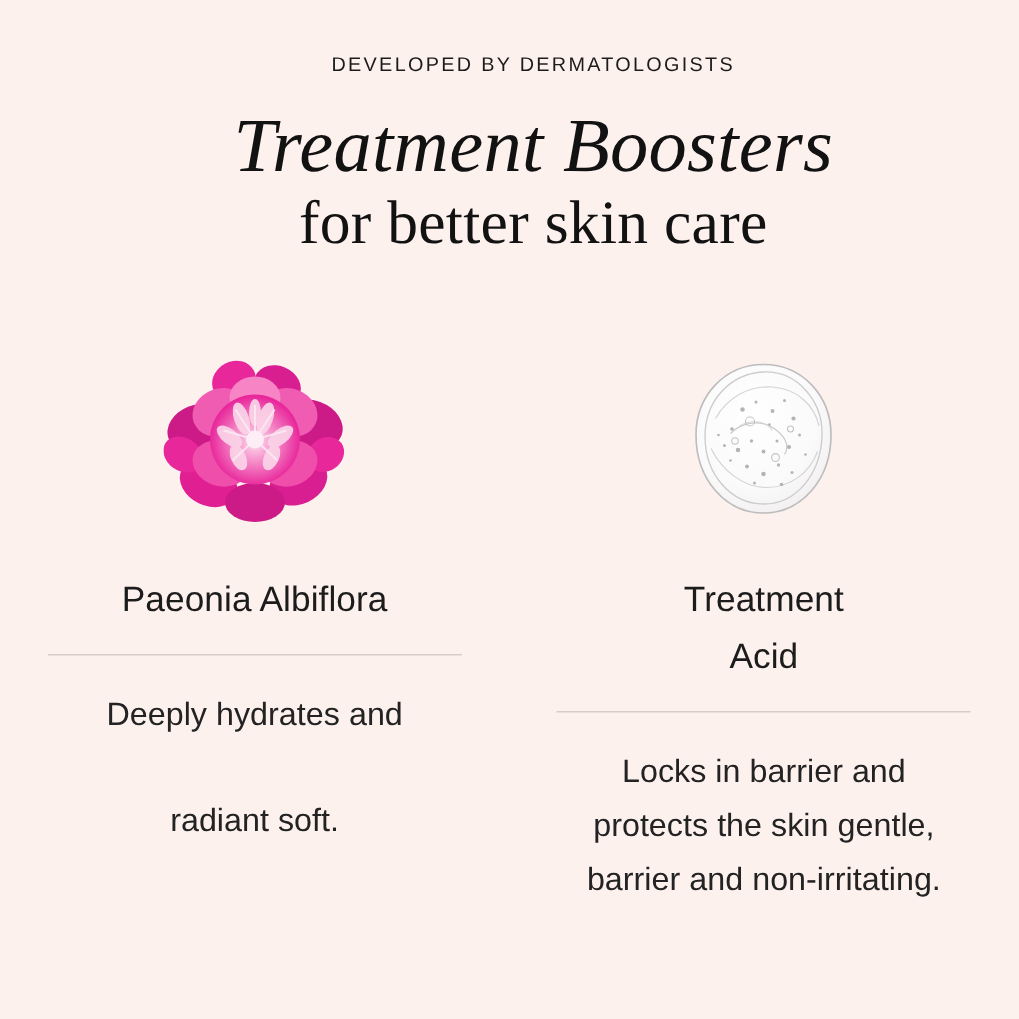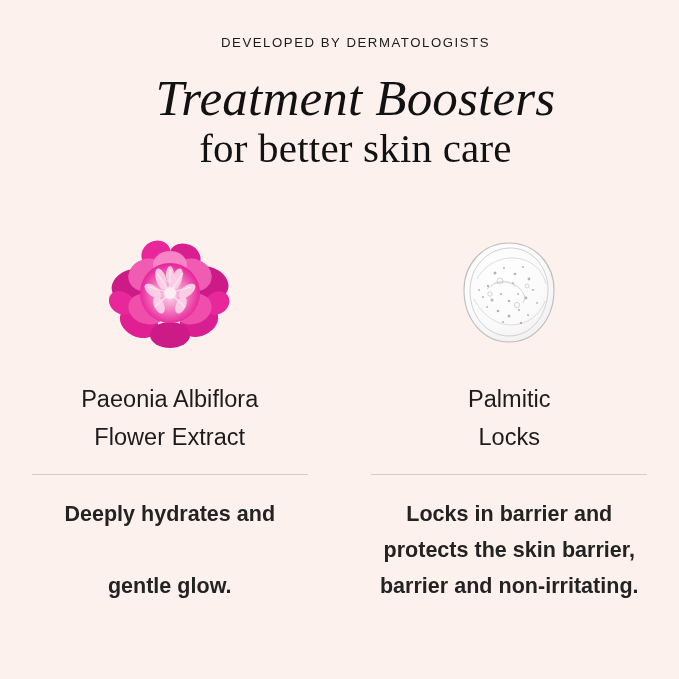--- a/index.html
+++ b/index.html
@@ -111,21 +111,21 @@
     margin-top: 18px;
     width: 276px;
     height: 1px;
     background: #d9cbc7;
   }
 
   .description {
     margin-top: 22px;
     font-family: "Liberation Sans", sans-serif;
     font-size: 21.5px;
-    font-weight: 700;
+    font-weight: 400;
     color: #232323;
     line-height: 1.66;
     text-align: center;
     letter-spacing: 0.02px;
     width: 300px;
   }
 </style>
 </head>
 <body style="background: rgb(253, 241, 238);">
 
@@ -190,29 +190,28 @@
             <line x1="61" y1="56" x2="82" y2="50"></line>
             <line x1="61" y1="56" x2="46" y2="70"></line>
             <line x1="61" y1="56" x2="76" y2="70"></line>
           </g>
           <circle cx="61" cy="56" r="6" fill="#fdeef6"></circle>
         </svg>
       </div>
 
       <div class="ingredient-name">
         <span>Paeonia Albiflora</span><br>
-        <span>Flower Extract</span>
       </div>
 
       <div class="divider"></div>
 
       <div class="description">
         <span>Deeply hydrates and</span><br>
         <br>
-        <span>gentle glow.</span>
+        <span>radiant soft.</span>
       </div>
     </div>
 
     <div class="column">
       <div class="art">
         <svg width="104" height="112" viewBox="0 0 104 112">
           <defs>
             <radialGradient id="gelg" cx="42%" cy="36%" r="66%">
               <stop offset="0%" stop-color="#ffffff"></stop>
               <stop offset="72%" stop-color="#fbfafa"></stop>
@@ -253,27 +252,27 @@
           <g fill="none" stroke="#b5b5b5" stroke-width="0.7" opacity="0.8">
             <circle cx="43" cy="44" r="3"></circle>
             <circle cx="60" cy="68" r="2.6"></circle>
             <circle cx="33" cy="57" r="2.2"></circle>
             <circle cx="70" cy="49" r="2"></circle>
           </g>
         </svg>
       </div>
 
       <div class="ingredient-name">
-        <span>Palmitic</span><br>
-        <span>Locks</span>
+        <span>Treatment</span><br>
+        <span>Acid</span>
       </div>
 
       <div class="divider"></div>
 
       <div class="description">
         <span>Locks in barrier and</span><br>
-        <span>protects the skin barrier,</span><br>
+        <span>protects the skin gentle,</span><br>
         <span>barrier and non-irritating.</span>
       </div>
     </div>
 
   </div>
 </div>
 
 </body></html>

